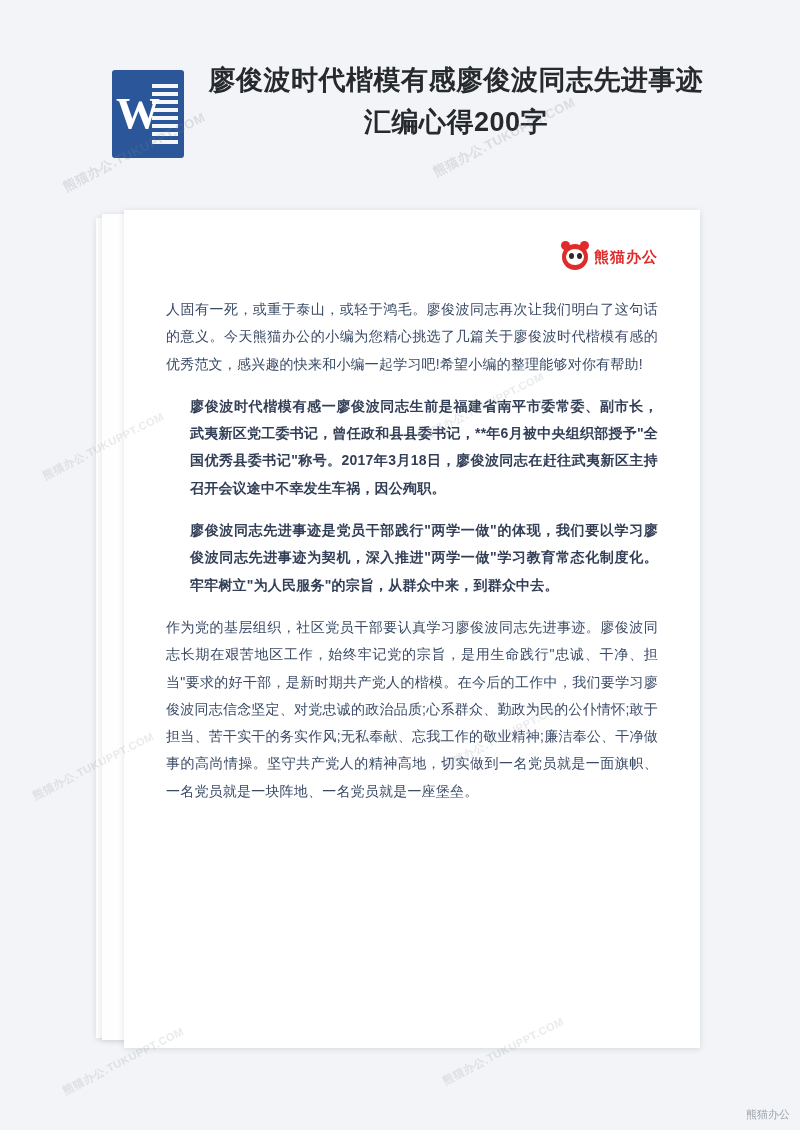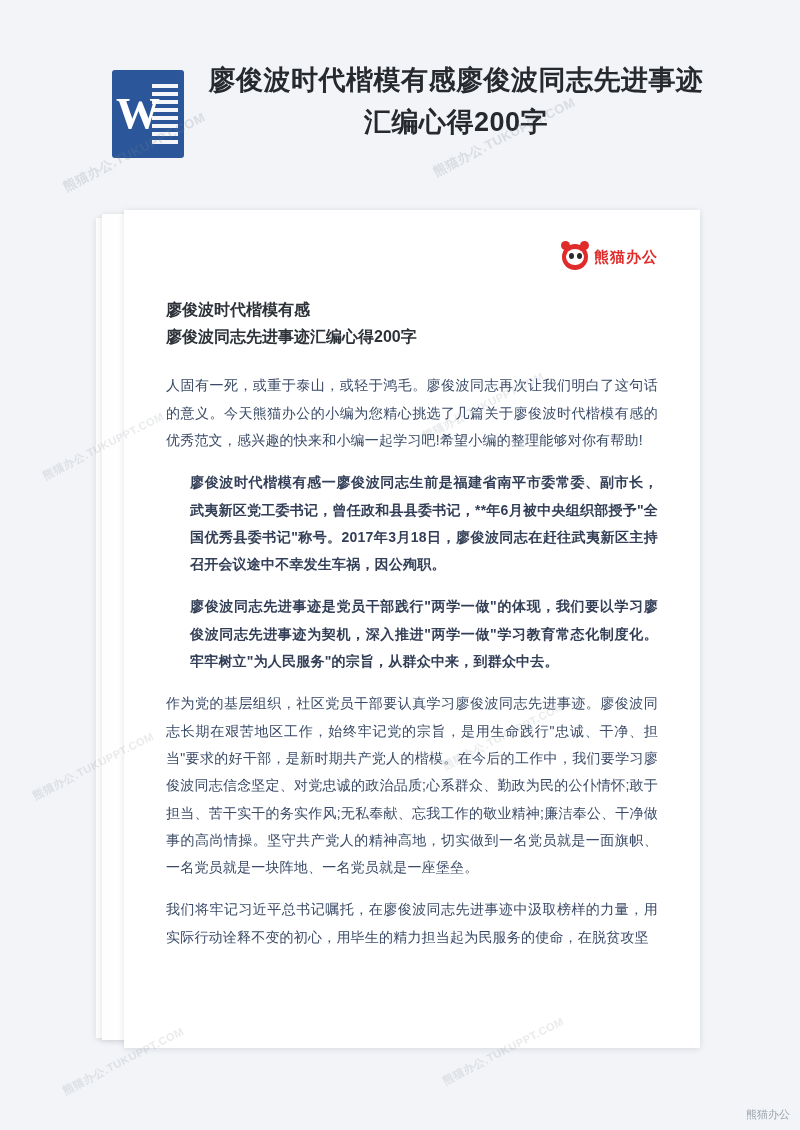--- a/index.html
+++ b/index.html
@@ -208,30 +208,25 @@
 
       <div class="brand">
         <span class="panda">
           <span class="face"></span>
           <span class="eye l"></span>
           <span class="eye r"></span>
         </span>
         <span class="brand-name">熊猫办公</span>
       </div>
 
-      <div class="h-block">
-        <div class="h-line">廖俊波时代楷模有感</div>
-        <div class="h-line">廖俊波同志先进事迹汇编心得200字</div>
-      </div>
 
       <p class="para">人固有一死，或重于泰山，或轻于鸿毛。廖俊波同志再次让我们明白了这句话的意义。今天熊猫办公的小编为您精心挑选了几篇关于廖俊波时代楷模有感的优秀范文，感兴趣的快来和小编一起学习吧!希望小编的整理能够对你有帮助!</p>
       <p class="para bold">廖俊波时代楷模有感一廖俊波同志生前是福建省南平市委常委、副市长，武夷新区党工委书记，曾任政和县县委书记，**年6月被中央组织部授予"全国优秀县委书记"称号。2017年3月18日，廖俊波同志在赶往武夷新区主持召开会议途中不幸发生车祸，因公殉职。</p>
       <p class="para bold">廖俊波同志先进事迹是党员干部践行"两学一做"的体现，我们要以学习廖俊波同志先进事迹为契机，深入推进"两学一做"学习教育常态化制度化。牢牢树立"为人民服务"的宗旨，从群众中来，到群众中去。</p>
       <p class="para">作为党的基层组织，社区党员干部要认真学习廖俊波同志先进事迹。廖俊波同志长期在艰苦地区工作，始终牢记党的宗旨，是用生命践行"忠诚、干净、担当"要求的好干部，是新时期共产党人的楷模。在今后的工作中，我们要学习廖俊波同志信念坚定、对党忠诚的政治品质;心系群众、勤政为民的公仆情怀;敢于担当、苦干实干的务实作风;无私奉献、忘我工作的敬业精神;廉洁奉公、干净做事的高尚情操。坚守共产党人的精神高地，切实做到一名党员就是一面旗帜、一名党员就是一块阵地、一名党员就是一座堡垒。</p>
-      <p class="para">我们将牢记习近平总书记嘱托，在廖俊波同志先进事迹中汲取榜样的力量，用实际行动诠释不变的初心，用毕生的精力担当起为民服务的使命，在脱贫攻坚</p>
 
     </div>
   </div>
 
   <div class="wm" style="left:60px;  top:180px;">熊猫办公.TUKUPPT.COM</div>
   <div class="wm" style="left:430px; top:165px;">熊猫办公.TUKUPPT.COM</div>
   <div class="wm small" style="left:40px;  top:470px;">熊猫办公.TUKUPPT.COM</div>
   <div class="wm small" style="left:420px; top:430px;">熊猫办公.TUKUPPT.COM</div>
   <div class="wm small" style="left:30px;  top:790px;">熊猫办公.TUKUPPT.COM</div>
   <div class="wm small" style="left:440px; top:760px;">熊猫办公.TUKUPPT.COM</div>

